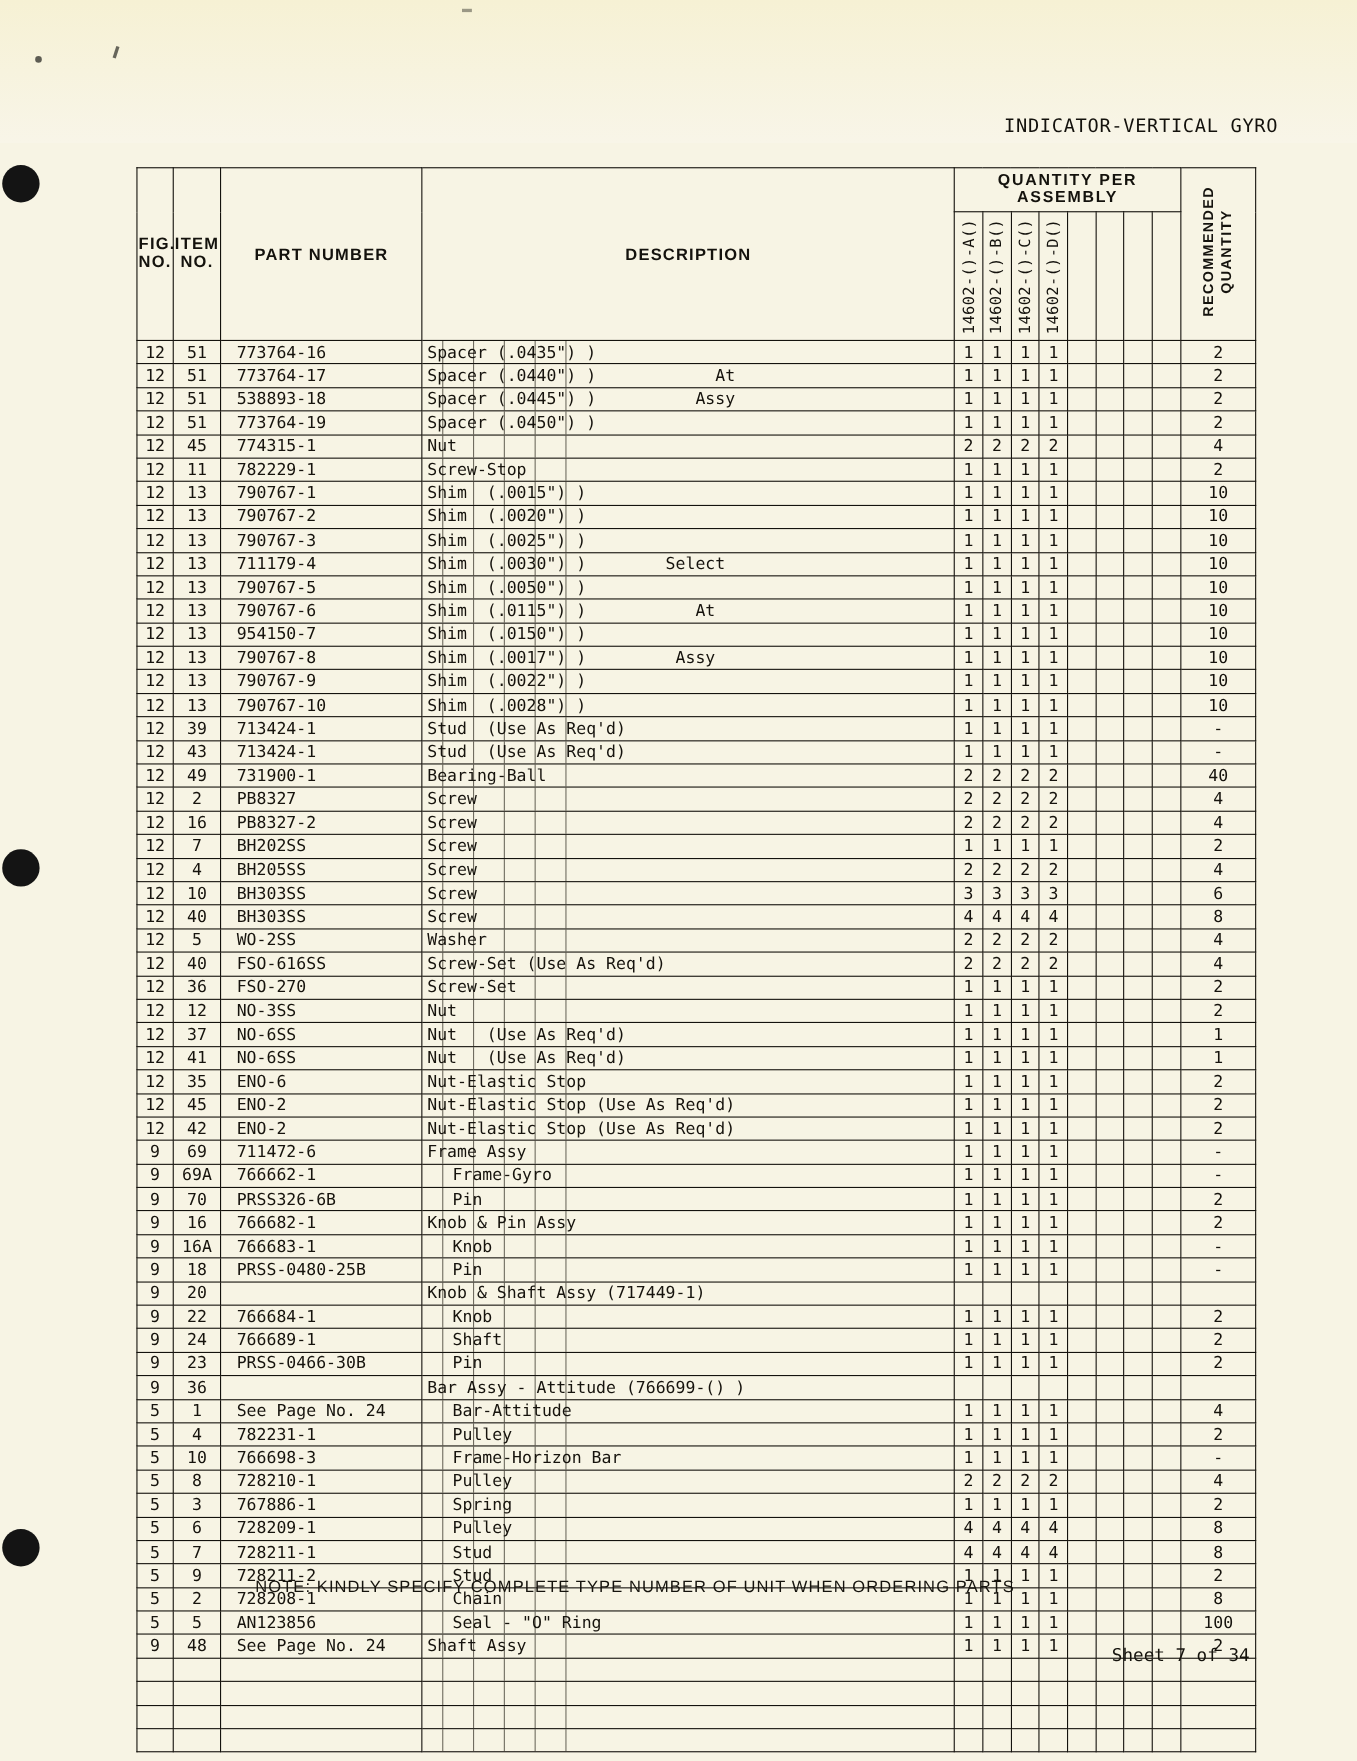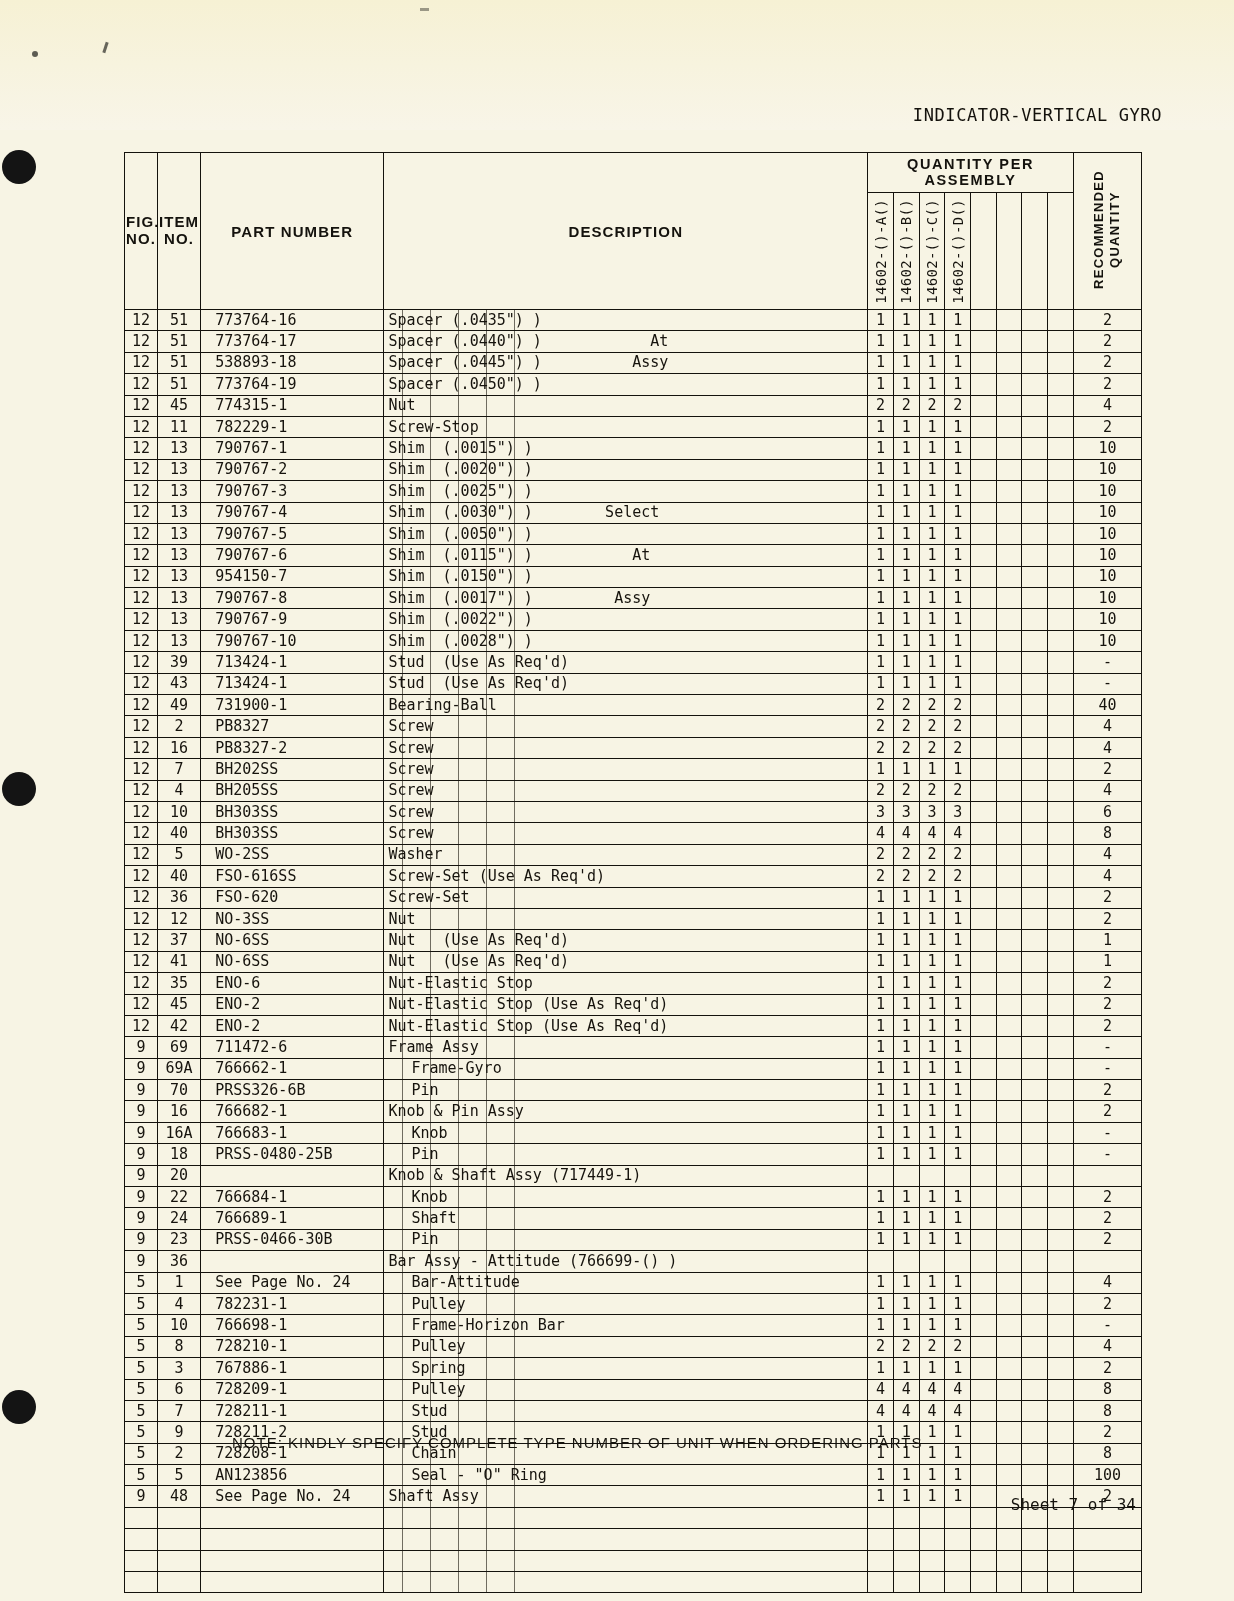--- a/index.html
+++ b/index.html
@@ -463,21 +463,21 @@
             <td class="q">1</td>
             <td class="q"></td>
             <td class="q"></td>
             <td class="q"></td>
             <td class="q"></td>
             <td class="rq">10</td>
           </tr>
           <tr>
             <td class="fig">12</td>
             <td class="item">13</td>
-            <td class="partno">790767-4</td>
+            <td class="partno">711179-4</td>
             <td class="desc"><span class="desc-guides">
                 <i style="left: 18px;"></i>
                 <i style="left: 46px;"></i>
                 <i style="left: 74px;"></i>
                 <i style="left: 102px;"></i>
                 <i style="left: 130px;"></i>
               </span><span class="desc-txt ind0" style="margin-left: 0px; white-space: pre;">Shim  (.0030") )        Select</span></td>
             <td class="q">1</td>
             <td class="q">1</td>
             <td class="q">1</td>
@@ -841,21 +841,21 @@
             <td class="q">2</td>
             <td class="q"></td>
             <td class="q"></td>
             <td class="q"></td>
             <td class="q"></td>
             <td class="rq">4</td>
           </tr>
           <tr>
             <td class="fig">12</td>
             <td class="item">36</td>
-            <td class="partno">FSO-620</td>
+            <td class="partno">FSO-270</td>
             <td class="desc"><span class="desc-guides">
                 <i style="left: 18px;"></i>
                 <i style="left: 46px;"></i>
                 <i style="left: 74px;"></i>
                 <i style="left: 102px;"></i>
                 <i style="left: 130px;"></i>
               </span><span class="desc-txt ind0" style="margin-left: 0px; white-space: pre;">Screw-Set</span></td>
             <td class="q">1</td>
             <td class="q">1</td>
             <td class="q">1</td>
@@ -1261,21 +1261,21 @@
             <td class="q">1</td>
             <td class="q"></td>
             <td class="q"></td>
             <td class="q"></td>
             <td class="q"></td>
             <td class="rq">2</td>
           </tr>
           <tr>
             <td class="fig">5</td>
             <td class="item">10</td>
-            <td class="partno">766698-1</td>
+            <td class="partno">766698-3</td>
             <td class="desc"><span class="desc-guides">
                 <i style="left: 18px;"></i>
                 <i style="left: 46px;"></i>
                 <i style="left: 74px;"></i>
                 <i style="left: 102px;"></i>
                 <i style="left: 130px;"></i>
               </span><span class="desc-txt ind1" style="margin-left: 12px; white-space: pre;">Frame-Horizon Bar</span></td>
             <td class="q">1</td>
             <td class="q">1</td>
             <td class="q">1</td>

